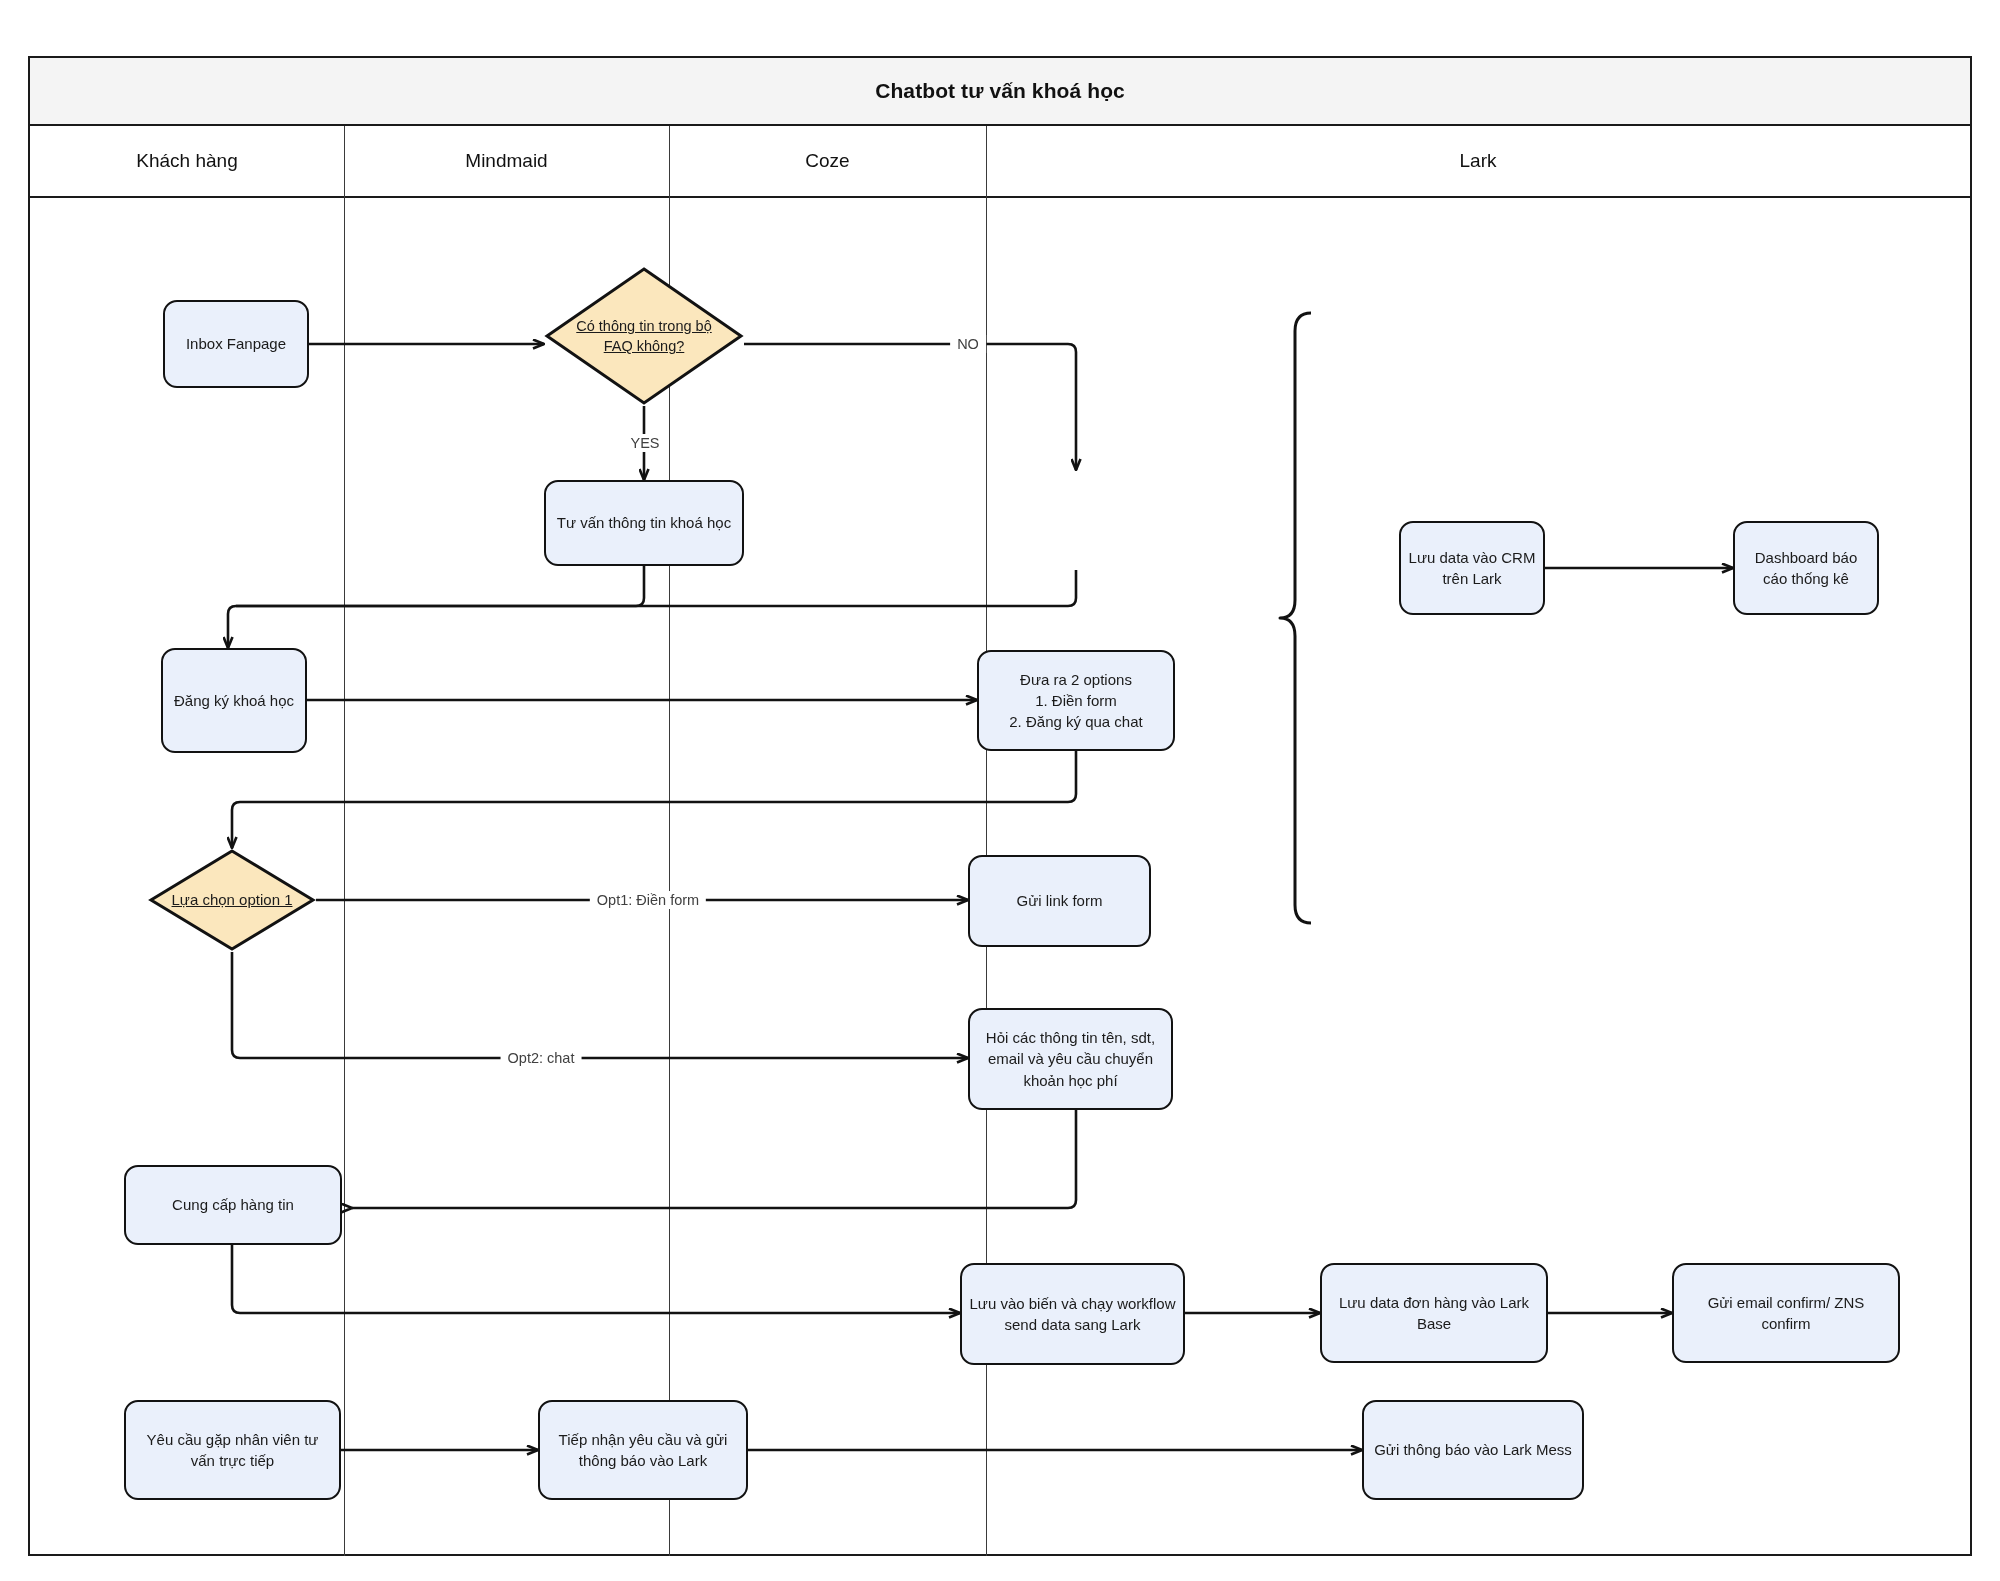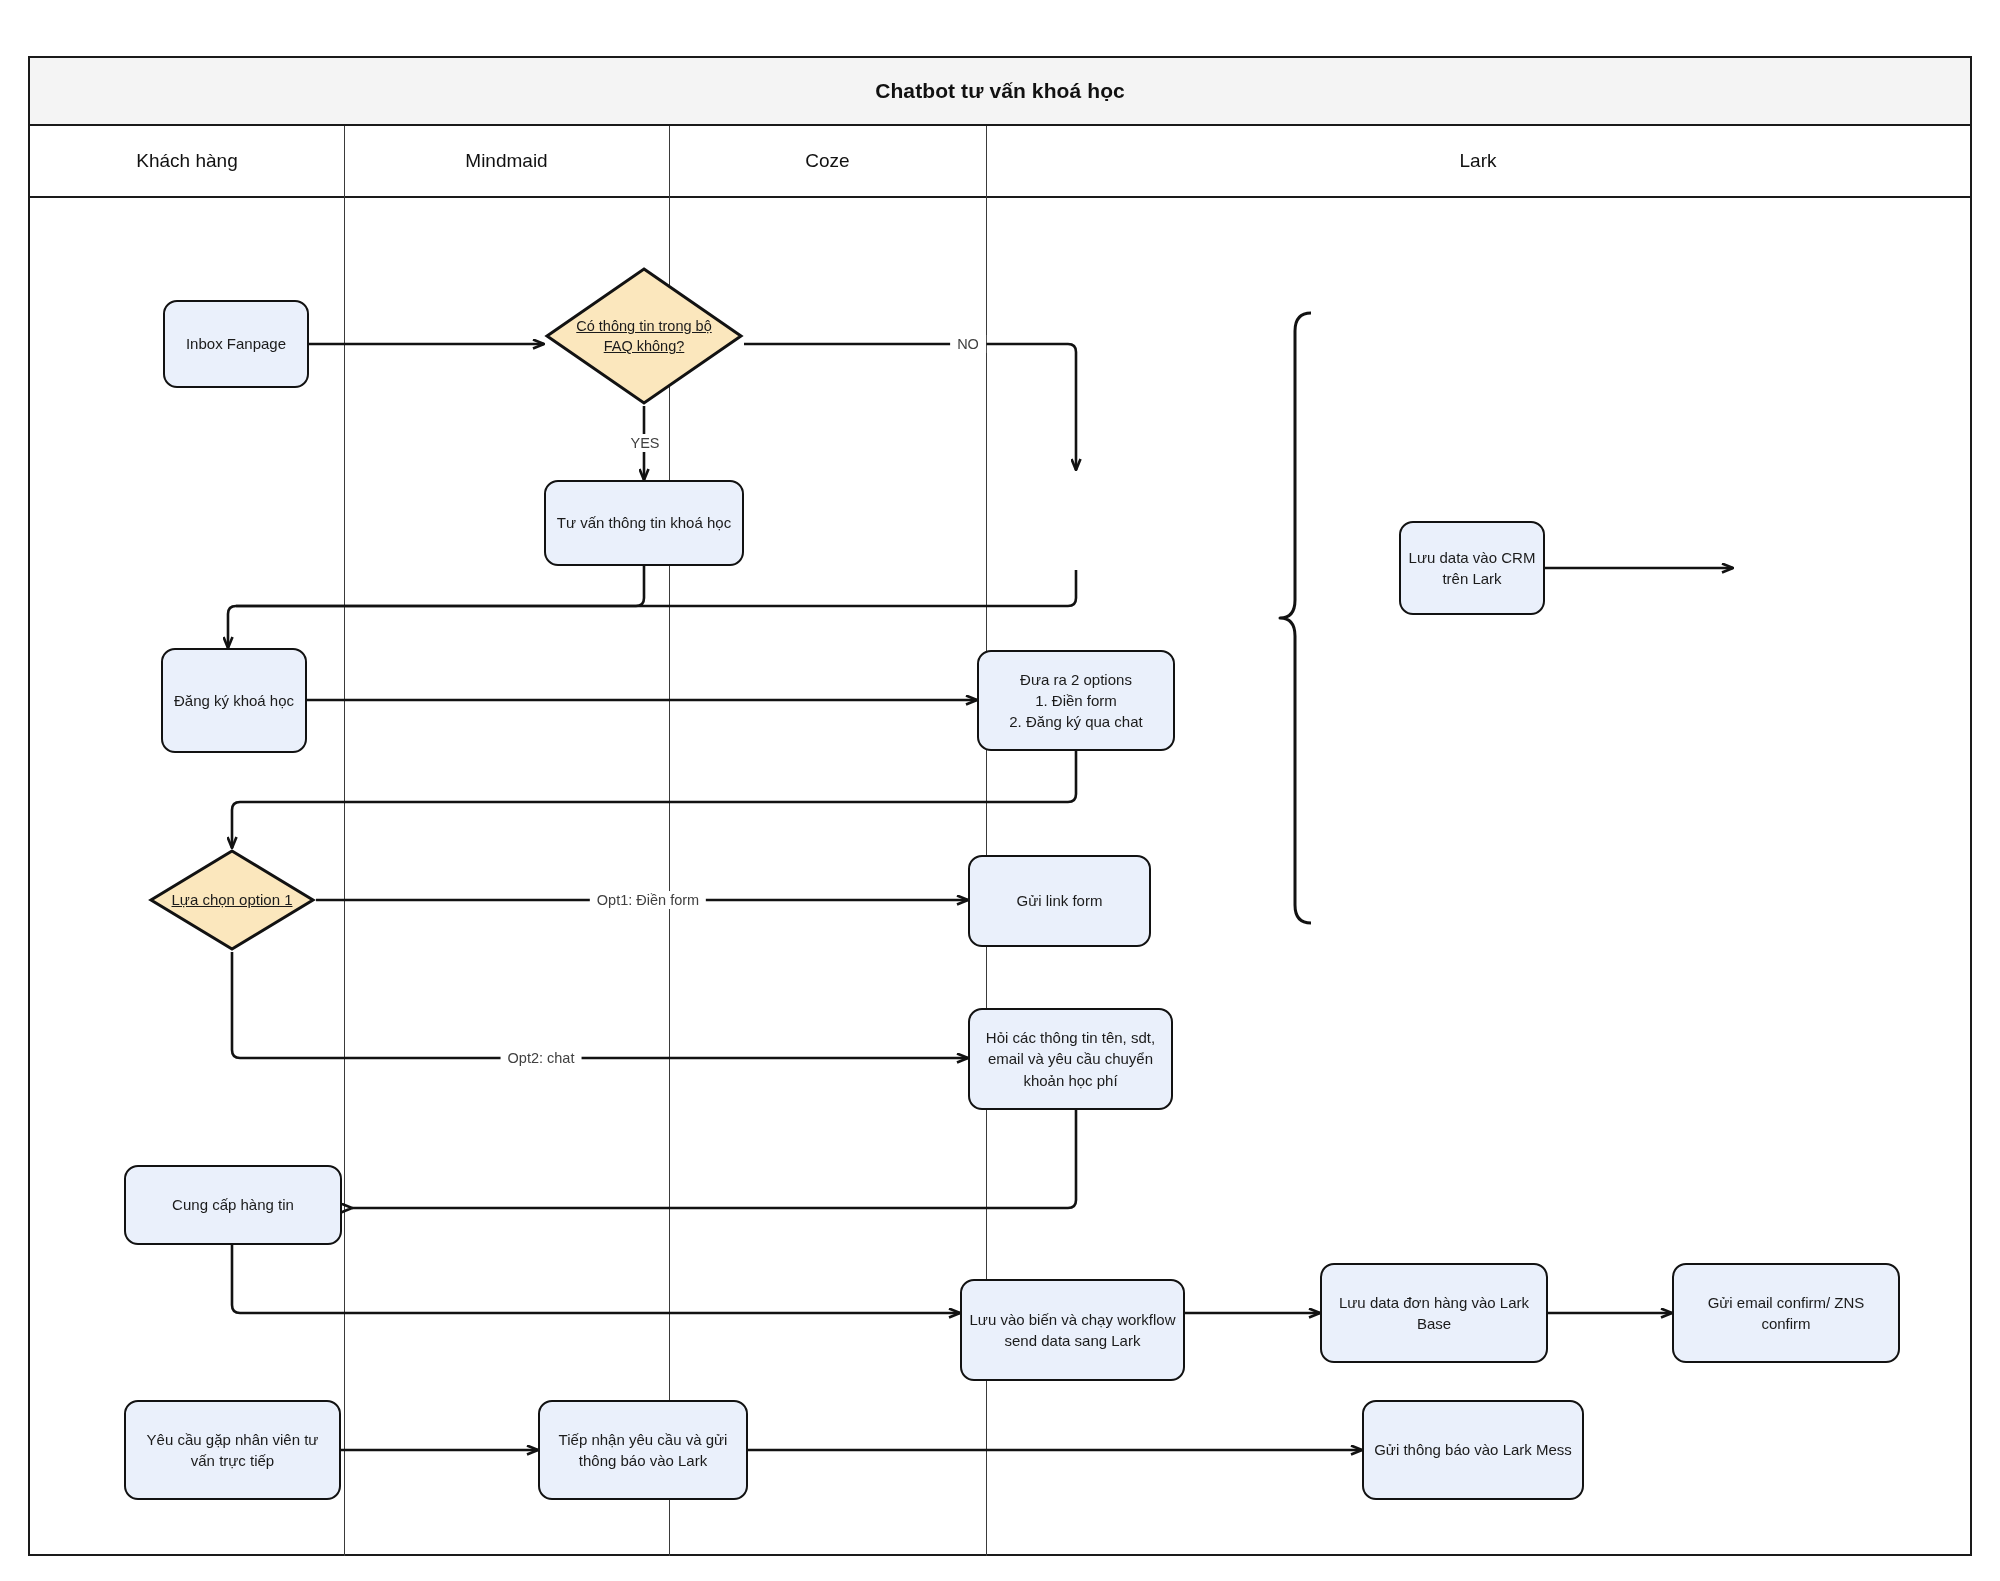--- a/index.html
+++ b/index.html
@@ -216,28 +216,31 @@
   </div>
 
   <div class="node" style="left:968px;top:855px;width:183px;height:92px;font-size:15px;">
     <span>Gửi link form</span>
   </div>
 
   <div class="node" style="left:968px;top:1008px;width:205px;height:102px;font-size:15px;">
     <span>Hỏi các thông tin tên, sdt, email và yêu cầu chuyển khoản học phí</span>
   </div>
 
-  <div class="node" style="left:960px;top:1263px;width:225px;height:102px;font-size:15px;margin-top:16px;">
+  <div class="node" style="left:960px;top:1263px;width:225px;height:102px;font-size:15px;">
     <span>Lưu vào biến và chạy workflow send data sang Lark</span>
   </div>
 
   <div class="node" style="left:1399px;top:521px;width:146px;height:94px;font-size:15px;">
     <span>Lưu data vào CRM trên Lark</span>
   </div>
 
+  <div class="node" style="left:1733px;top:521px;width:146px;height:94px;font-size:15px;">
+    <span>Dashboard báo cáo thống kê</span>
+  </div>
 
   <div class="node" style="left:1320px;top:1263px;width:228px;height:100px;font-size:15px;">
     <span>Lưu data đơn hàng vào Lark Base</span>
   </div>
 
   <div class="node" style="left:1672px;top:1263px;width:228px;height:100px;font-size:15px;justify-content:center;">
     <span>Gửi email confirm/ ZNS confirm</span>
   </div>
 
   <div class="node" style="left:1362px;top:1400px;width:222px;height:100px;font-size:15px;">

